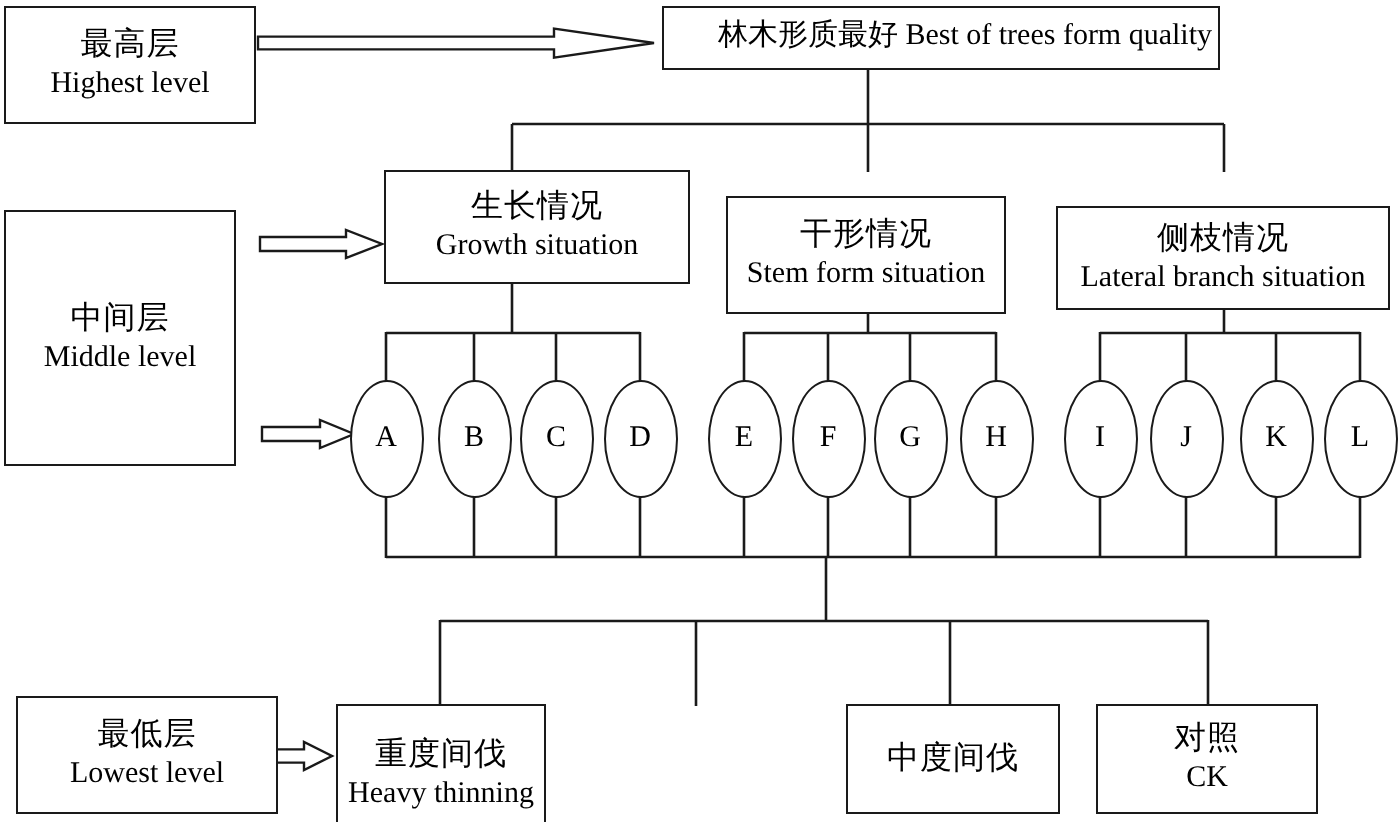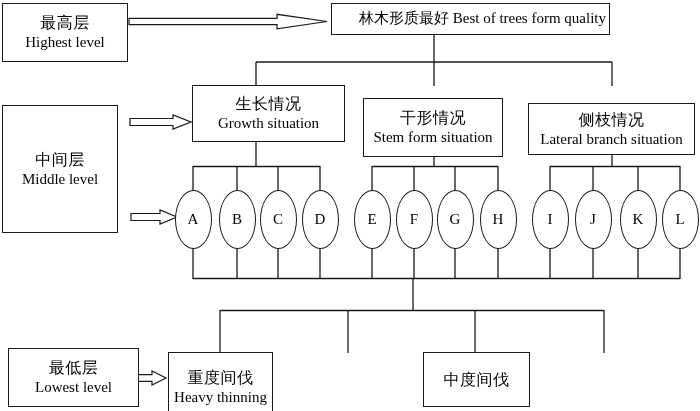--- a/index.html
+++ b/index.html
@@ -153,14 +153,18 @@
       <span>L</span>
     </div>
 
   <div class="box" style="left:168px;top:352px;width:105px;height:70px">
     <div class="zh">重度间伐</div>
     <div class="en">Heavy thinning</div>
   </div>
   <div class="box" style="left:423px;top:352px;width:107px;height:55px">
     <div class="zh">中度间伐</div>
   </div>
+  <div class="box" style="left:548px;top:352px;width:111px;height:55px">
+    <div class="zh">对照</div>
+    <div class="en">CK</div>
+  </div>
 
 </div>
 
 </body></html>

